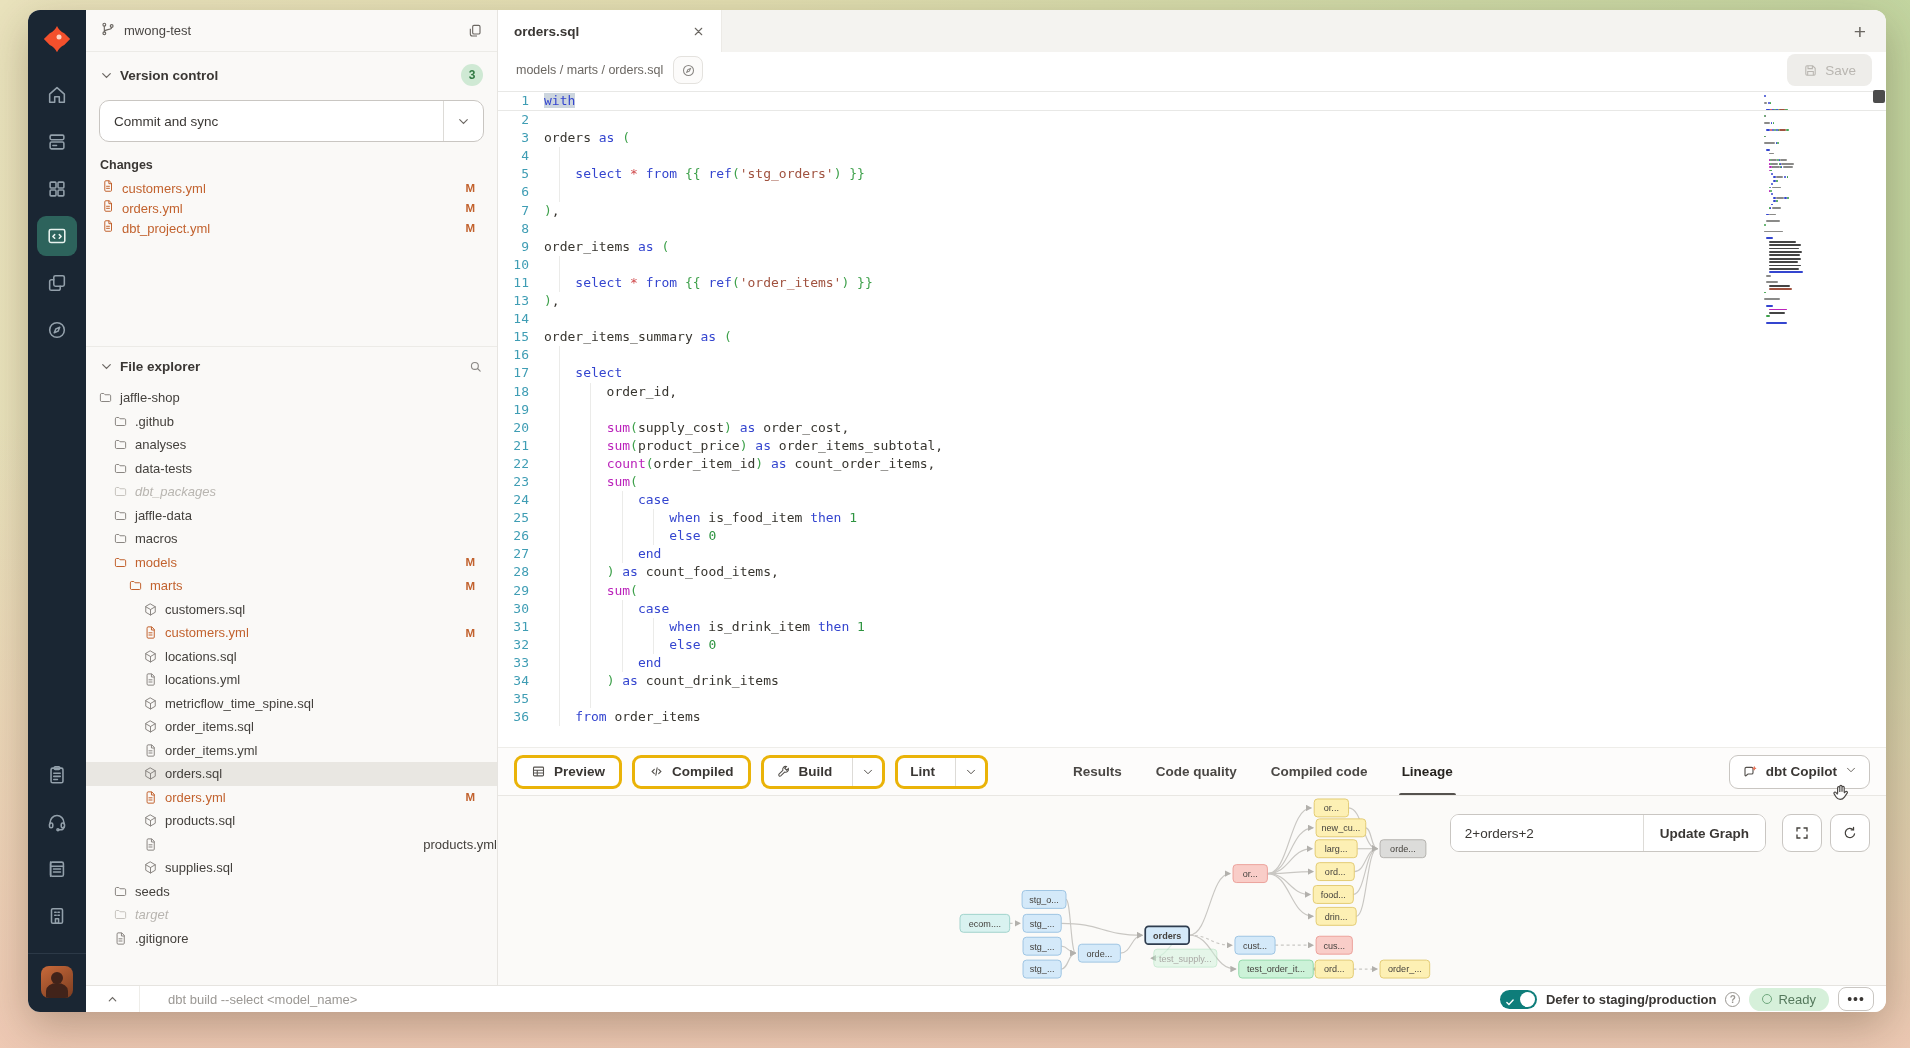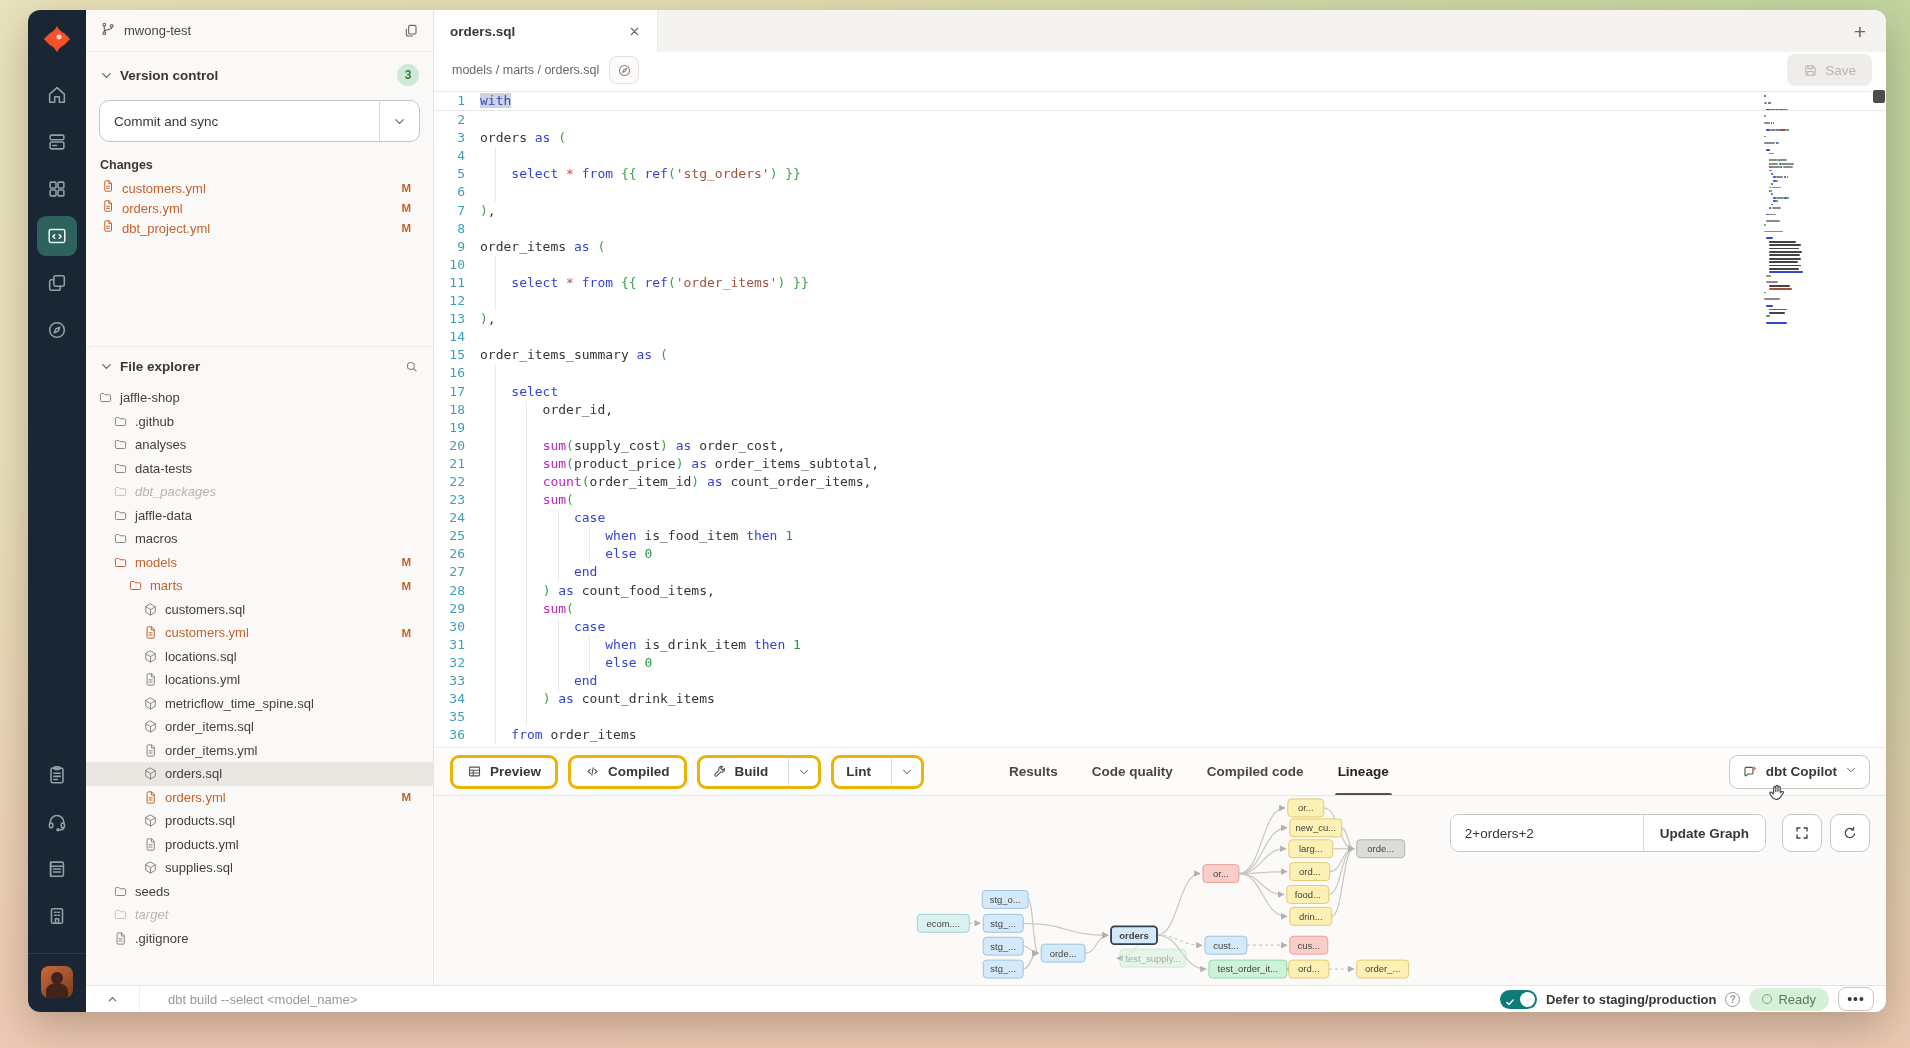--- a/index.html
+++ b/index.html
@@ -23,21 +23,21 @@
   .rail-divider { width:58px; border-top:1px solid #2c3947; margin-top:10px; }
   .avatar { width:32px; height:32px; border-radius:8px; margin:12px 0 14px; overflow:hidden; background:linear-gradient(145deg,#c96a3a,#7a3c20); position:relative; cursor:pointer; }
   .avatar .head { position:absolute; left:10px; top:6px; width:12px; height:12px; border-radius:50%; background:#41231a; }
   .avatar .body { position:absolute; left:5px; top:17px; width:22px; height:16px; border-radius:50% 50% 0 0; background:#41231a; }
 
   
   .right-part { flex:1; display:flex; flex-direction:column; min-width:0; }
   .top-row { flex:1; display:flex; min-height:0; }
 
   
-  .panel { width:348px; background:#faf9f7; border-right:1px solid #e7e5e1; display:flex; flex-direction:column; flex-shrink:0; }
+  .panel { width:412px; background:#faf9f7; border-right:1px solid #e7e5e1; display:flex; flex-direction:column; flex-shrink:0; }
   .panel-header { height:42px; display:flex; align-items:center; padding:0 14px; border-bottom:1px solid #ecebe7; color:#4a4744; }
   .panel-header svg { width:16px; height:16px; color:#6b6762; }
   .branch-name { font-size:13px; margin-left:8px; flex:1; }
   .icon-btn { background:none; border:none; color:#8a8784; cursor:pointer; display:flex; align-items:center; }
   .sec-header { display:flex; align-items:center; padding:12px 14px 8px; }
   .sec-header .chev { color:#6b6762; display:flex; }
   .sec-header .chev svg { width:13px; height:13px; }
   .sec-title { font-size:13.5px; font-weight:700; color:#3a3734; margin-left:7px; flex:1; }
   .count-badge { width:22px; height:22px; border-radius:50%; background:#cfe9d4; color:#317a43; font-size:12px; font-weight:700; display:flex; align-items:center; justify-content:center; }
   .vc { height:294px; flex-shrink:0; }
@@ -475,21 +475,21 @@
                 </div>
                 <div class="trow" style="padding-left: 57px;">
                   <span class="ticon">
                     <svg viewBox="0 0 24 24" fill="none" stroke="currentColor" stroke-width="1.6" stroke-linecap="round" stroke-linejoin="round">
                       <path d="M12 3.2 19.6 7.6v8.8L12 20.8 4.4 16.4V7.6z"></path>
                       <path d="M4.4 7.6 12 12l7.6-4.4M12 12v8.8"></path>
                     </svg>
                   </span>
                   <span class="tlabel">products.sql</span>
                 </div>
-                <div class="trow" style="padding-left: 57px;">
+                <div class="trow" style="padding-left: 57px; text-align: right;">
                   <span class="ticon">
                     <svg viewBox="0 0 24 24" fill="none" stroke="currentColor" stroke-width="1.6" stroke-linecap="round" stroke-linejoin="round">
                       <path d="M6.5 4.5A1.5 1.5 0 0 1 8 3h6l4 4v12.5A1.5 1.5 0 0 1 16.5 21H8a1.5 1.5 0 0 1-1.5-1.5z"></path>
                       <path d="M13.5 3.5V8H18M9.5 12.5h5M9.5 16h5"></path>
                     </svg>
                   </span>
                   <span class="tlabel">products.yml</span>
                 </div>
                 <div class="trow" style="padding-left: 57px;">
                   <span class="ticon">
@@ -564,21 +564,20 @@
                 <div class="cline"><span class="ln">2</span><span class="ctext"></span></div>
                 <div class="cline"><span class="ln">3</span><span class="ctext"><span class="tok-p">orders </span><span class="tok-kw">as</span><span class="tok-p"> </span><span class="tok-par">(</span></span></div>
                 <div class="cline"><span class="ln">4</span><span class="guide" style="left:61px"></span><span class="ctext"></span></div>
                 <div class="cline"><span class="ln">5</span><span class="guide" style="left:61px"></span><span class="ctext"><span class="tok-p">    </span><span class="tok-kw">select</span><span class="tok-p"> </span><span class="tok-op">*</span><span class="tok-p"> </span><span class="tok-kw">from</span><span class="tok-p"> </span><span class="tok-jj">{{</span><span class="tok-p"> </span><span class="tok-kw">ref</span><span class="tok-par">(</span><span class="tok-str">'stg_orders'</span><span class="tok-par">)</span><span class="tok-p"> </span><span class="tok-jj">}}</span></span></div>
                 <div class="cline"><span class="ln">6</span><span class="guide" style="left:61px"></span><span class="ctext"></span></div>
                 <div class="cline"><span class="ln">7</span><span class="ctext"><span class="tok-par">)</span><span class="tok-p">,</span></span></div>
                 <div class="cline"><span class="ln">8</span><span class="ctext"></span></div>
                 <div class="cline"><span class="ln">9</span><span class="ctext"><span class="tok-p">order_items </span><span class="tok-kw">as</span><span class="tok-p"> </span><span class="tok-par">(</span></span></div>
                 <div class="cline"><span class="ln">10</span><span class="guide" style="left:61px"></span><span class="ctext"></span></div>
                 <div class="cline"><span class="ln">11</span><span class="guide" style="left:61px"></span><span class="ctext"><span class="tok-p">    </span><span class="tok-kw">select</span><span class="tok-p"> </span><span class="tok-op">*</span><span class="tok-p"> </span><span class="tok-kw">from</span><span class="tok-p"> </span><span class="tok-jj">{{</span><span class="tok-p"> </span><span class="tok-kw">ref</span><span class="tok-par">(</span><span class="tok-str">'order_items'</span><span class="tok-par">)</span><span class="tok-p"> </span><span class="tok-jj">}}</span></span></div>
-                <div class="cline"><span class="ln">12</span><span class="guide" style="left:61px"></span><span class="ctext"></span></div>
                 <div class="cline"><span class="ln">13</span><span class="ctext"><span class="tok-par">)</span><span class="tok-p">,</span></span></div>
                 <div class="cline"><span class="ln">14</span><span class="ctext"></span></div>
                 <div class="cline"><span class="ln">15</span><span class="ctext"><span class="tok-p">order_items_summary </span><span class="tok-kw">as</span><span class="tok-p"> </span><span class="tok-par">(</span></span></div>
                 <div class="cline"><span class="ln">16</span><span class="guide" style="left:61px"></span><span class="ctext"></span></div>
                 <div class="cline"><span class="ln">17</span><span class="guide" style="left:61px"></span><span class="ctext"><span class="tok-p">    </span><span class="tok-kw">select</span></span></div>
                 <div class="cline"><span class="ln">18</span><span class="guide" style="left:92.28px"></span><span class="guide" style="left:61px"></span><span class="ctext"><span class="tok-p">        order_id,</span></span></div>
                 <div class="cline"><span class="ln">19</span><span class="guide" style="left:92.28px"></span><span class="guide" style="left:61px"></span><span class="ctext"></span></div>
                 <div class="cline"><span class="ln">20</span><span class="guide" style="left:92.28px"></span><span class="guide" style="left:61px"></span><span class="ctext"><span class="tok-p">        </span><span class="tok-fn">sum</span><span class="tok-par">(</span><span class="tok-p">supply_cost</span><span class="tok-par">)</span><span class="tok-p"> </span><span class="tok-kw">as</span><span class="tok-p"> order_cost,</span></span></div>
                 <div class="cline"><span class="ln">21</span><span class="guide" style="left:92.28px"></span><span class="guide" style="left:61px"></span><span class="ctext"><span class="tok-p">        </span><span class="tok-fn">sum</span><span class="tok-par">(</span><span class="tok-p">product_price</span><span class="tok-par">)</span><span class="tok-p"> </span><span class="tok-kw">as</span><span class="tok-p"> order_items_subtotal,</span></span></div>
                 <div class="cline"><span class="ln">22</span><span class="guide" style="left:92.28px"></span><span class="guide" style="left:61px"></span><span class="ctext"><span class="tok-p">        </span><span class="tok-fn">count</span><span class="tok-par">(</span><span class="tok-p">order_item_id</span><span class="tok-par">)</span><span class="tok-p"> </span><span class="tok-kw">as</span><span class="tok-p"> count_order_items,</span></span></div>

